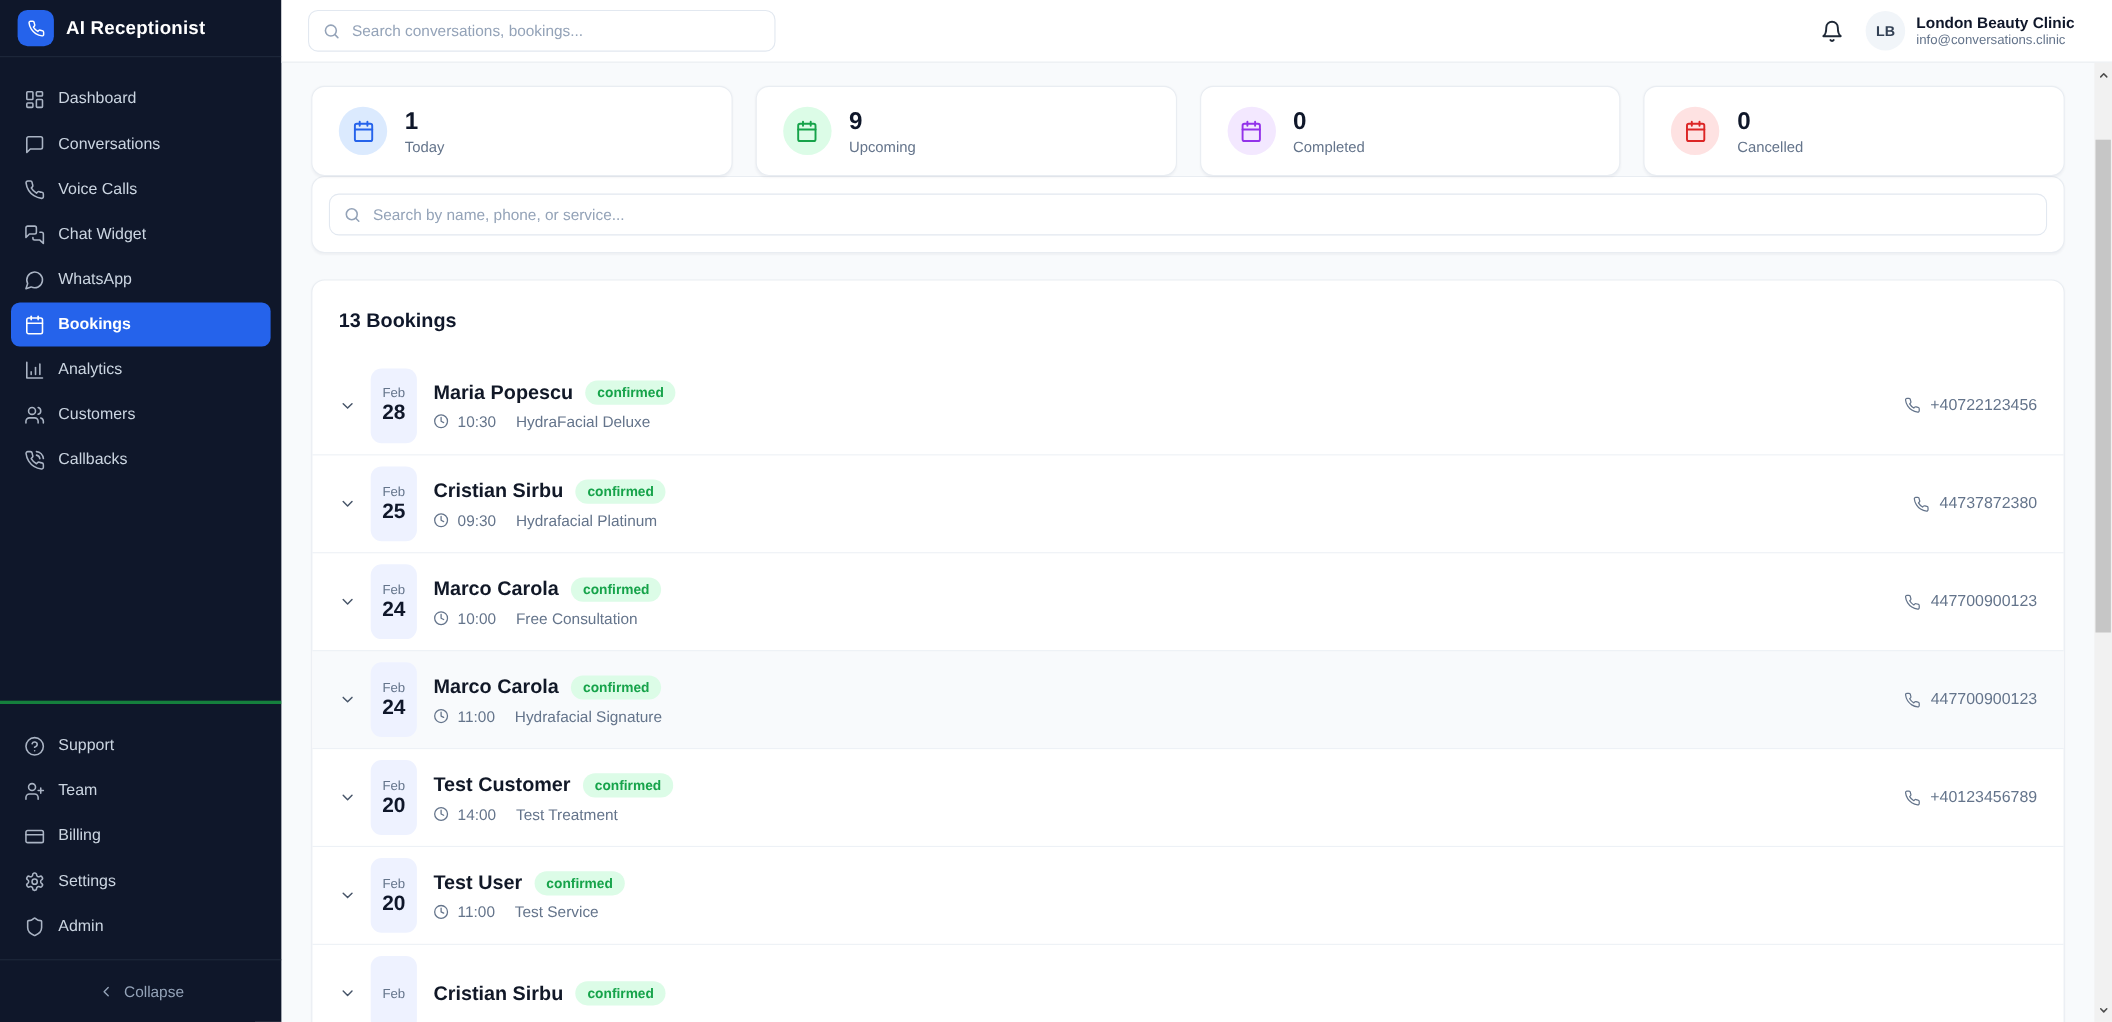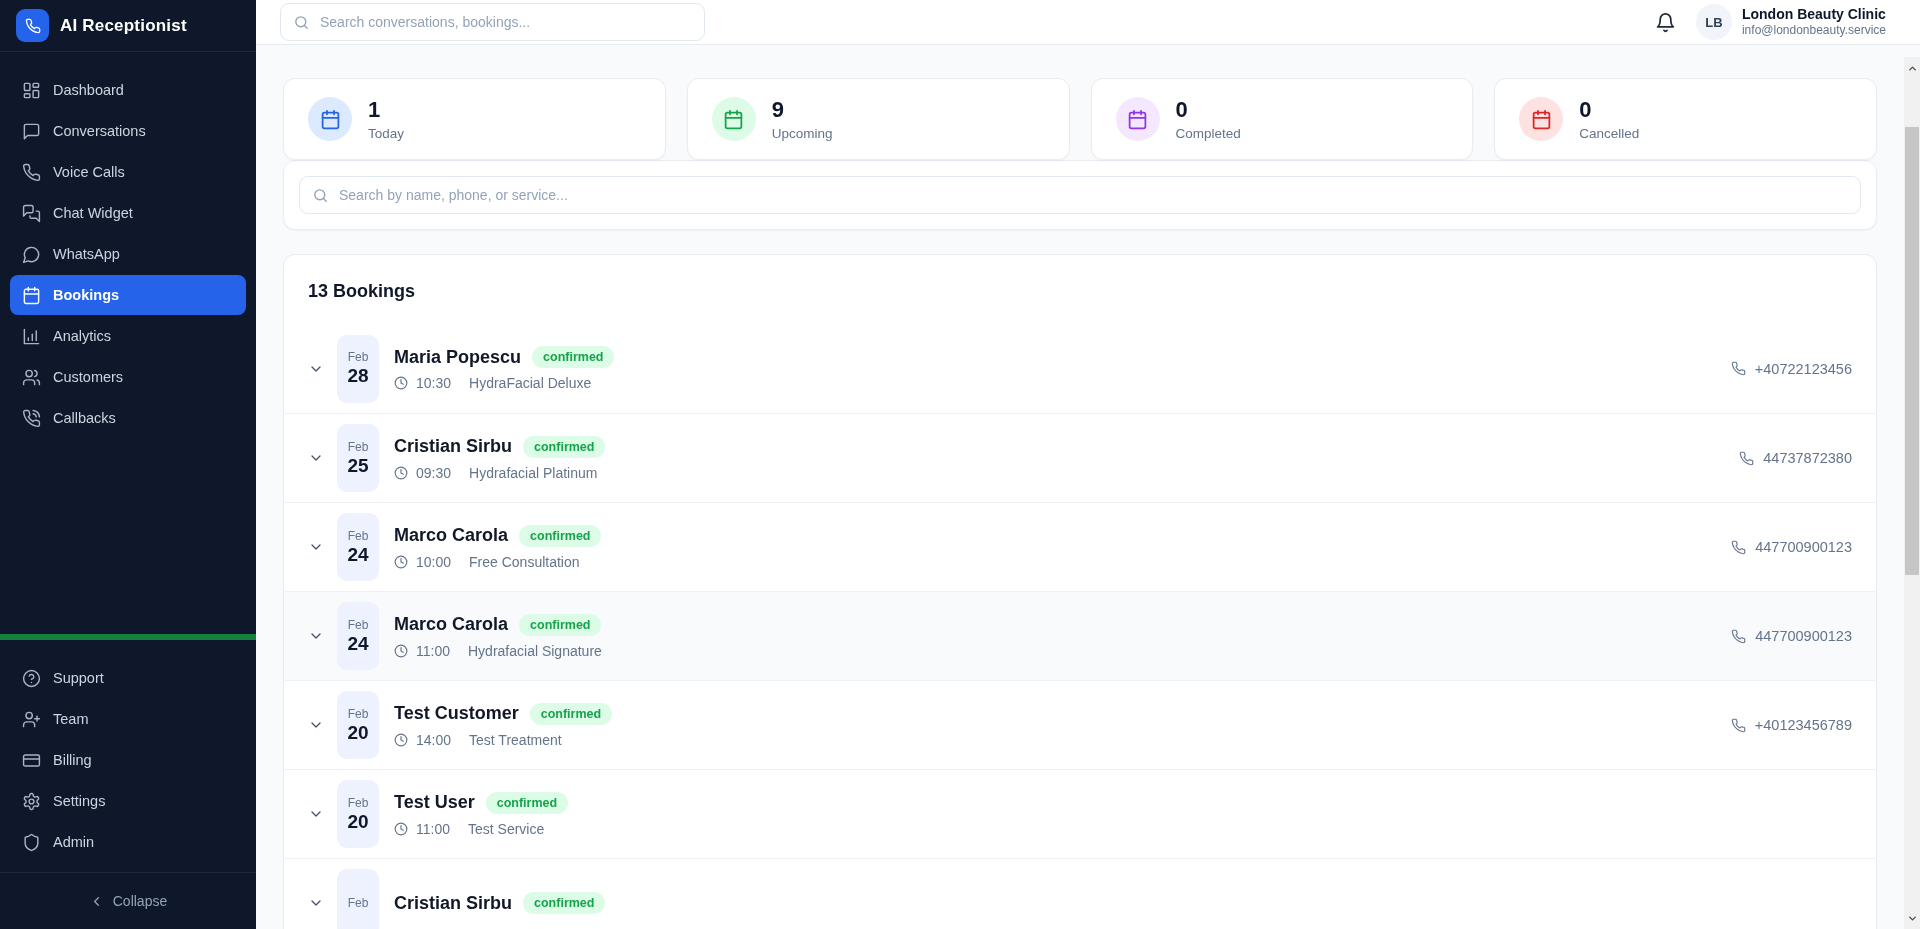--- a/index.html
+++ b/index.html
@@ -10,26 +10,26 @@
   .sidebar { width:256px; height:100%; background:#0f172a; display:flex; flex-direction:column; flex-shrink:0; }
   .logo-row { height:52px; display:flex; align-items:center; gap:11px; padding:0 16px; border-bottom:1px solid #1e293b; flex-shrink:0; }
   .logo-box { width:33px; height:33px; border-radius:9px; background:#2563eb; display:flex; align-items:center; justify-content:center; color:#fff; flex-shrink:0; }
   .app-title { font-size:17px; font-weight:700; color:#fff; letter-spacing:.2px; white-space:nowrap; }
   .nav { padding:18px 10px 0; }
   .nav-item { height:40px; display:flex; align-items:center; gap:12px; padding:0 12px; border-radius:8px; font-size:14.5px; color:#cbd5e1; cursor:pointer; margin-bottom:1px; }
   .nav-item svg { color:#aab4c4; flex-shrink:0; }
   .nav-item.active { background:#2563eb; color:#fff; font-weight:600; }
   .nav-item.active svg { color:#fff; }
   .sidebar-spacer { flex:1; }
-  .nav-footer { border-top:6px solid #15803d; padding:18px 10px 9px;text-align:center; }
+  .nav-footer { border-top:3px solid #15803d; padding:18px 10px 9px;text-align:center; }
   .collapse-row { height:57px; border-top:1px solid #1e293b; display:flex; align-items:center; justify-content:center; gap:9px; color:#94a3b8; font-size:14px; cursor:pointer; flex-shrink:0; }
 
   
   .main { flex:1; position:relative; height:100%; background:#f8fafc; }
-  .topbar { height:45px; background:#fff; border-bottom:1px solid #e7ebf0; display:flex; align-items:center; padding:0 34px 0 24px; }
+  .topbar { height:57px; background:#fff; border-bottom:1px solid #e7ebf0; display:flex; align-items:center; padding:0 34px 0 24px; }
   .topbar-search { width:425px; height:38px; border:1px solid #e2e8f0; border-radius:9px; display:flex; align-items:center; gap:10px; padding:0 12px; color:#94a3b8; background:#fff; }
   .topbar-search input { border:none; outline:none; flex:1; font-size:14px; color:#334155; background:transparent; font-family:"Liberation Sans", sans-serif; }
   .topbar-search input::placeholder, .filter-input input::placeholder { color:#94a3b8; }
   .topbar-right { margin-left:auto; display:flex; align-items:center; gap:20px; }
   .bell-btn { color:#1f2937; display:flex; cursor:pointer; }
   .account { display:flex; align-items:center; gap:10px; cursor:pointer; }
   .avatar { width:36px; height:36px; border-radius:50%; background:#f1f5f9; display:flex; align-items:center; justify-content:center; font-size:13px; font-weight:700; color:#334155; flex-shrink:0; }
   .acc-name { font-size:14px; font-weight:700; color:#0f172a; line-height:1.25; }
   .acc-email { font-size:12px; color:#64748b; line-height:1.25; }
 
@@ -216,21 +216,21 @@
       <div class="bell-btn">
         <svg width="21" height="21" viewBox="0 0 24 24" fill="none" stroke="currentColor" stroke-width="2" stroke-linecap="round" stroke-linejoin="round">
             <path d="M6 8a6 6 0 0 1 12 0c0 7 3 9 3 9H3s3-2 3-9"></path>
             <path d="M10.3 21a1.94 1.94 0 0 0 3.4 0"></path>
           </svg>
       </div>
       <div class="account">
         <div class="avatar">LB</div>
         <div>
           <div class="acc-name">London Beauty Clinic</div>
-          <div class="acc-email">info@londonbeauty.service</div>
+          <div class="acc-email">info@conversations.clinic</div>
         </div>
       </div>
     </div>
   </header>
 
   <div class="content">
     <div class="stats">
         <div class="stat-card">
           <div class="stat-icon" style="background:#dbeafe;color:#2563eb">
             <svg width="21" height="21" viewBox="0 0 24 24" fill="none" stroke="currentColor" stroke-width="2" stroke-linecap="round" stroke-linejoin="round">

